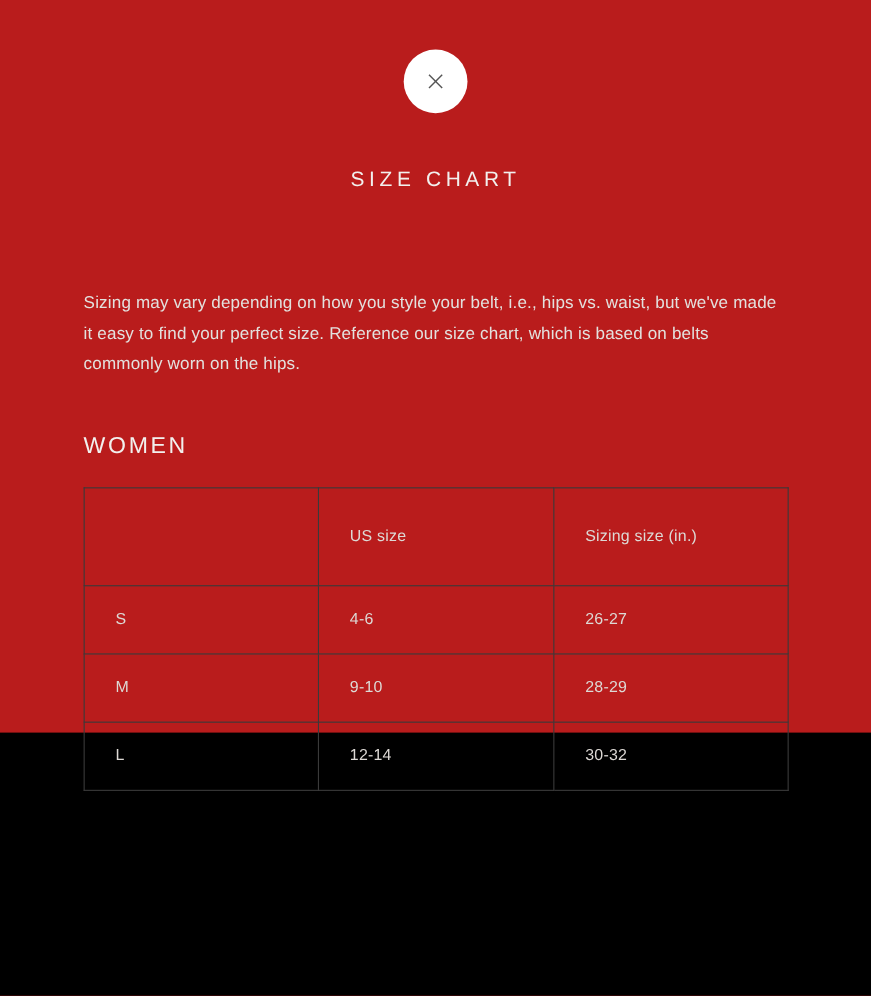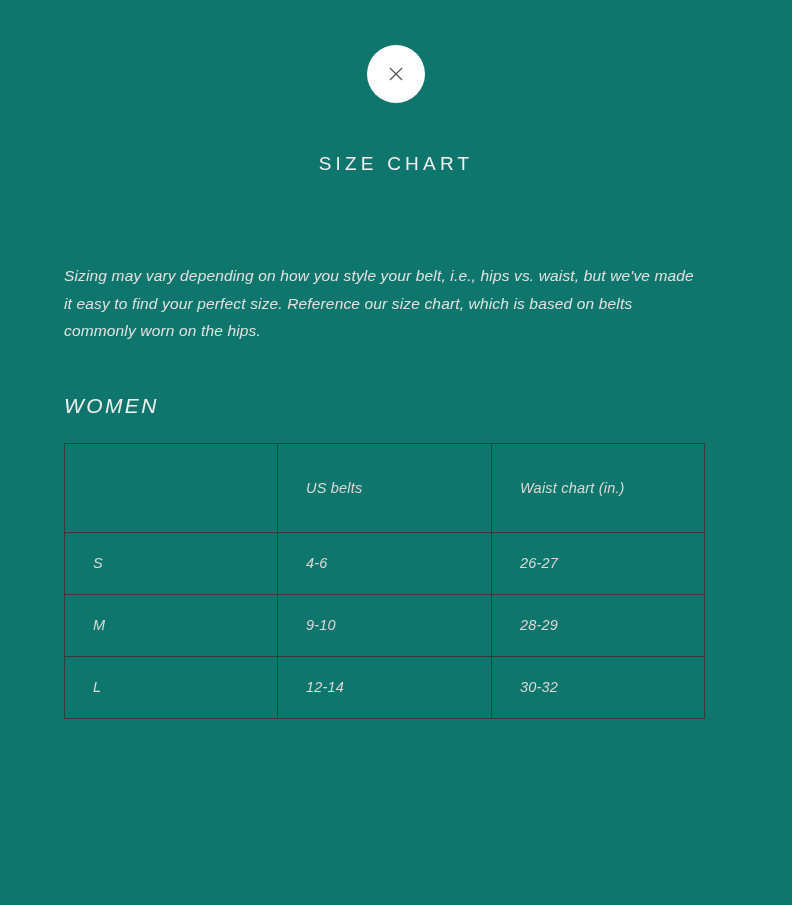--- a/index.html
+++ b/index.html
@@ -10,22 +10,22 @@
   body {
     width: 792px;
     height: 905px;
     overflow: hidden;
     font-family: "Liberation Sans", sans-serif;
     color: #e8e6e3;
   }
   .modal {
     position: relative;
     width: 792px;
-    height: 905px;
-    background: #0f766e;
+    height: 666px;
+    background: #b91c1c;
     box-sizing: border-box;
   }
   .close-wrap {
     position: absolute;
     top: 45px;
     left: 0;
     width: 100%;
     display: flex;
     justify-content: center;
   }
@@ -49,23 +49,22 @@
     width: 100%;
     text-align: center;
     font-size: 19px;
     letter-spacing: 4.2px;
     color: #f2f0ee;
     font-weight: 400;
   }
   .content {
     position: absolute;
     top: 262px;
-    left: 64px;
+    left: 76px;
     width: 640px;
-    font-style: italic;
   }
   .intro {
     font-size: 15.5px;
     line-height: 27.5px;
     color: #e3e1de;
     margin: 0 0 0 0;
     letter-spacing: 0.15px;
     width: 640px;
   }
   .section-heading {
@@ -124,22 +123,22 @@
 
     <table class="size-table">
       <colgroup>
         <col class="c1">
           <col class="c2">
           <col class="c3">
       </colgroup>
       <thead>
         <tr>
           <th></th>
-          <th>US belts</th>
-          <th>Waist chart (in.)</th>
+          <th>US size</th>
+          <th>Sizing size (in.)</th>
         </tr>
       </thead>
       <tbody>
         <tr>
           <td>S</td>
           <td>4-6</td>
           <td>26-27</td>
         </tr>
         <tr>
           <td>M</td>

